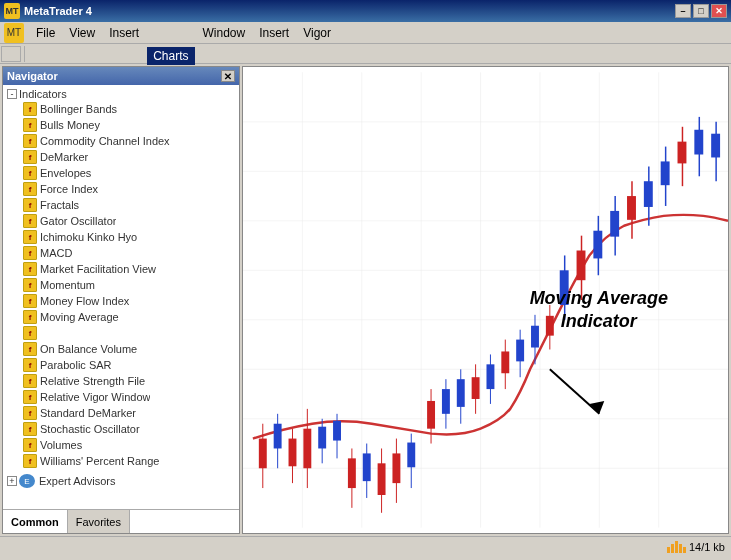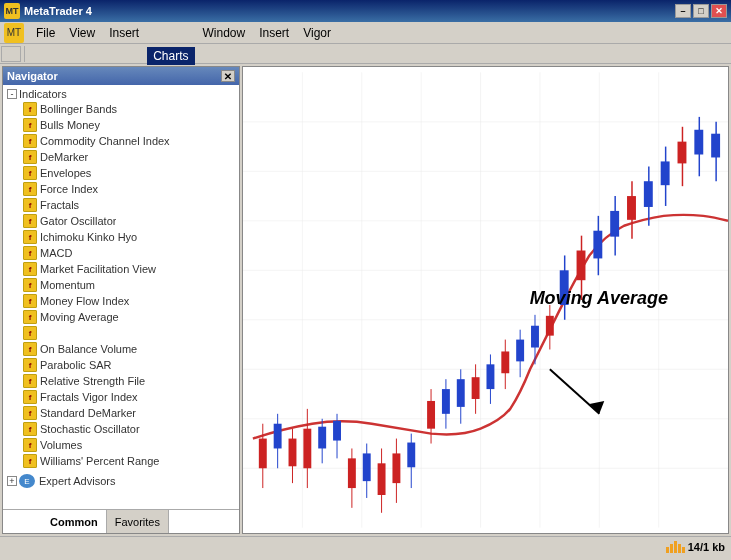--- a/index.html
+++ b/index.html
@@ -195,21 +195,20 @@
       cursor: pointer;
       font-size: 11px;
       border-right: 1px solid #aaa;
       background: #d4d0c8;
       display: flex; align-items: center;
     }
     .nav-tab.active {
       background: white;
       border-bottom: none;
       font-weight: bold;
-      margin-left: 39px;
     }
 
     
     .chart-area {
       flex: 1;
       background: white;
       margin: 2px 2px 2px 2px;
       border: 1px solid #888;
       position: relative;
       overflow: hidden;
@@ -227,21 +226,21 @@
       background: #d4d0c8;
       border-top: 1px solid #aaa;
       display: flex;
       align-items: center;
       justify-content: flex-end;
       padding: 0 6px;
       font-size: 11px;
       gap: 6px;
     }
     .status-indicator {
-      display: flex; align-items: center; gap: 3px; font-weight: bold;
+      display: flex; align-items: center; gap: 3px;
     }
     .status-bars-icon {
       display: flex; align-items: flex-end; gap: 1px;
     }
     .status-bar-col {
       background: #f0a020;
       width: 3px;
     }
 
     
@@ -374,21 +373,21 @@
         <div class="tree-item">
           <div class="item-icon">f</div>
           <span class="item-label">Parabolic SAR</span>
         </div>
         <div class="tree-item">
           <div class="item-icon">f</div>
           <span class="item-label">Relative Strength File</span>
         </div>
         <div class="tree-item">
           <div class="item-icon">f</div>
-          <span class="item-label">Fractals Vigor Index</span>
+          <span class="item-label">Relative Vigor Window</span>
         </div>
         <div class="tree-item">
           <div class="item-icon">f</div>
           <span class="item-label">Standard DeMarker</span>
         </div>
         <div class="tree-item">
           <div class="item-icon">f</div>
           <span class="item-label">Stochastic Oscillator</span>
         </div>
         <div class="tree-item">
@@ -519,20 +518,21 @@
       </g>
 
       <line x1="310" y1="300" x2="360" y2="345" stroke="#000" stroke-width="2"></line>
 
       <polygon points="360,345 350,335 365,332" fill="#000"></polygon>
     </svg>
 
     
     <div class="ma-annotation" style="right: 60px; top: 220px; text-align: center; line-height: 1.3;">
       <div>Moving Average</div>
+      <div>Indicator</div>
     </div>
   </div>
 
 </div>
 
 <div class="status-bar">
   <div class="status-indicator">
     <div class="status-bars-icon">
       <div class="status-bar-col" style="height:6px;"></div>
       <div class="status-bar-col" style="height:9px;"></div>

